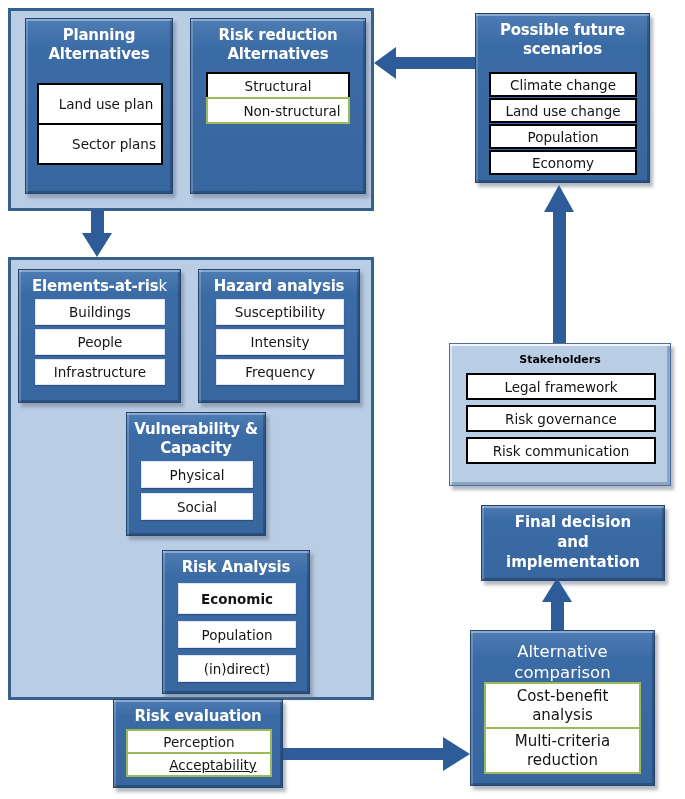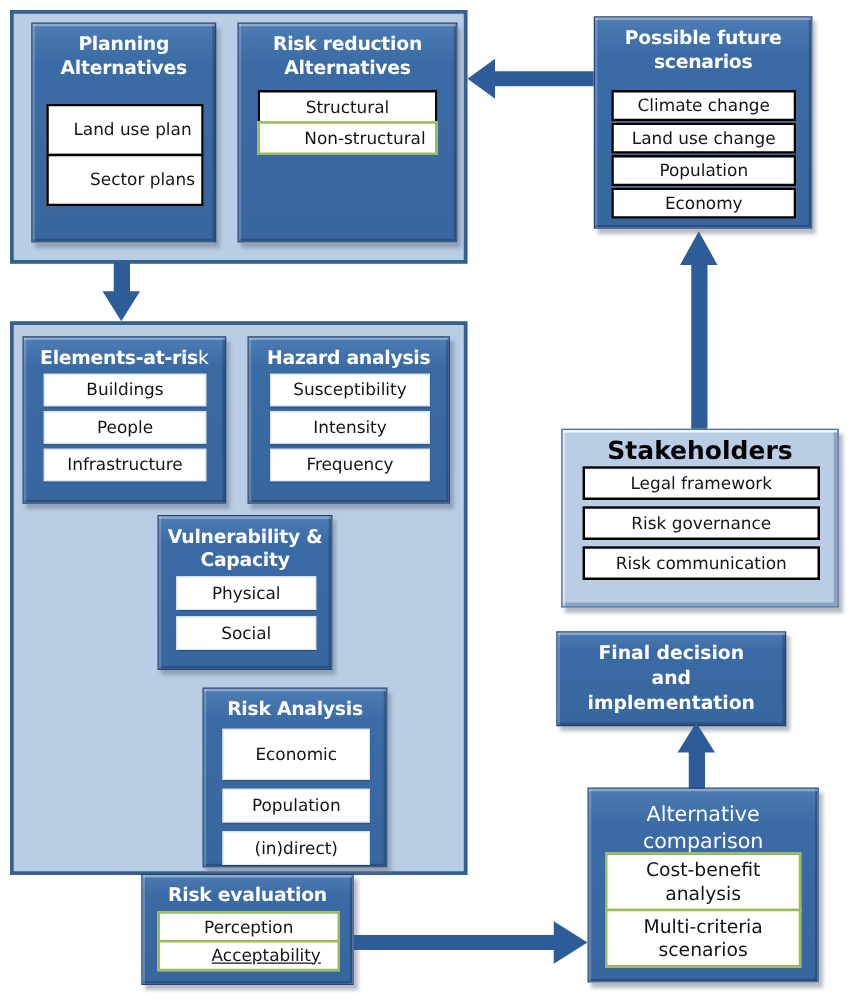--- a/index.html
+++ b/index.html
@@ -22,21 +22,21 @@
                  inset -2px -2px 0 rgba(10,30,60,.3),
                  3px 4px 3px rgba(110,120,135,.5);}
   
   .blight{position:absolute;box-sizing:border-box;background:var(--lp);
       border:1px solid #4a6f9d;
       box-shadow:inset 0 2px 0 rgba(255,255,255,.8),
                  inset 2px 0 0 rgba(255,255,255,.5),
                  inset -3px -3px 0 rgba(60,90,130,.35),
                  3px 4px 3px rgba(110,120,135,.5);}
   .td{color:#fff;font-weight:bold;font-size:15px;line-height:19px;text-align:center;padding-top:7px;letter-spacing:-.2px;}
-  .ts{color:#000;font-weight:bold;font-size:20px;line-height:20px;text-align:center;padding-top:6px;}
+  .ts{color:#000;font-weight:bold;font-size:11px;line-height:20px;text-align:center;padding-top:6px;}
   .ta{color:#fff;font-weight:normal;font-size:16.5px;line-height:21px;text-align:center;padding-top:10px;}
   .tf{color:#fff;font-weight:bold;font-size:15px;line-height:20px;text-align:center;}
   .tf-wrap{padding-top:6px;}
   .tail{font-weight:normal;}
   .items{position:absolute;}
   .it{box-sizing:border-box;background:#fff;color:#141414;display:flex;align-items:center;justify-content:center;
       text-align:center;font-size:13.5px;line-height:16px;}
   .ib{border:2px solid #000;}
   .ig{border:2px solid var(--green);}
   .il{border:1px solid #dde6f2;box-shadow:0 1px 1px rgba(20,40,70,.35);}
@@ -112,21 +112,21 @@
     <div class="bd" style="left:115px;top:152px;width:140px;height:124px;">
       <div class="td">Vulnerability &amp; Capacity</div>
       <div class="items" style="left:14px;top:48px;width:112px;">
         <div class="it il" style="height:27px;margin-bottom:5px;">Physical</div>
         <div class="it il" style="height:27px;">Social</div>
       </div>
     </div>
     <div class="bd" style="left:114px;top:290px;width:148px;height:144px;margin-left:37px;">
       <div class="td">Risk Analysis</div>
       <div class="items" style="left:15px;top:32px;width:118px;">
-        <div class="it il" style="height:41px;margin-bottom:7px;">Economic</div>
+        <div class="it il" style="height:31px;margin-bottom:7px;font-weight:bold;">Economic</div>
         <div class="it il" style="height:27px;margin-bottom:7px;">Population</div>
         <div class="it il" style="height:27px;">(in)direct)</div>
       </div>
     </div>
   </div>
 
   <div class="bd" style="left:113px;top:699px;width:170px;height:89px;z-index:3;">
     <div class="td">Risk evaluation</div>
     <div class="items" style="left:12px;top:29px;width:146px;">
       <div class="it ig" style="height:25px;">Perception</div>
@@ -146,32 +146,32 @@
       <div class="it ib" style="height:27px;margin-bottom:5px;">Risk governance</div>
       <div class="it ib" style="height:27px;">Risk communication</div>
     </div>
   </div>
 
   <div>
     <div class="stem" style="left:553px;top:211px;width:13px;height:132px;"></div>
     <div class="tri tri-up" style="left:544px;top:185px;"></div>
   </div>
 
-  <div class="bd tf-wrap" style="left:445px;top:505px;width:184px;height:76px;">
+  <div class="bd tf-wrap" style="left:481px;top:505px;width:184px;height:76px;">
     <div class="tf">Final decision</div>
     <div class="tf">and</div>
     <div class="tf">implementation</div>
   </div>
 
   <div>
     <div class="stem" style="left:551px;top:600px;width:13px;height:31px;"></div>
     <div class="tri tri-up-sm" style="left:542px;top:578px;"></div>
   </div>
 
   <div class="bd" style="left:470px;top:630px;width:185px;height:156px;">
     <div class="ta">Alternative comparison</div>
     <div class="items" style="left:13px;top:51px;width:157px;">
       <div class="it ig it2" style="height:47px;">Cost-benefit analysis</div>
-      <div class="it ig it2 ov" style="height:47px;">Multi-criteria scenarios</div>
+      <div class="it ig it2 ov" style="height:47px;">Multi-criteria reduction</div>
     </div>
   </div>
 
 </div>
 
 </body></html>

